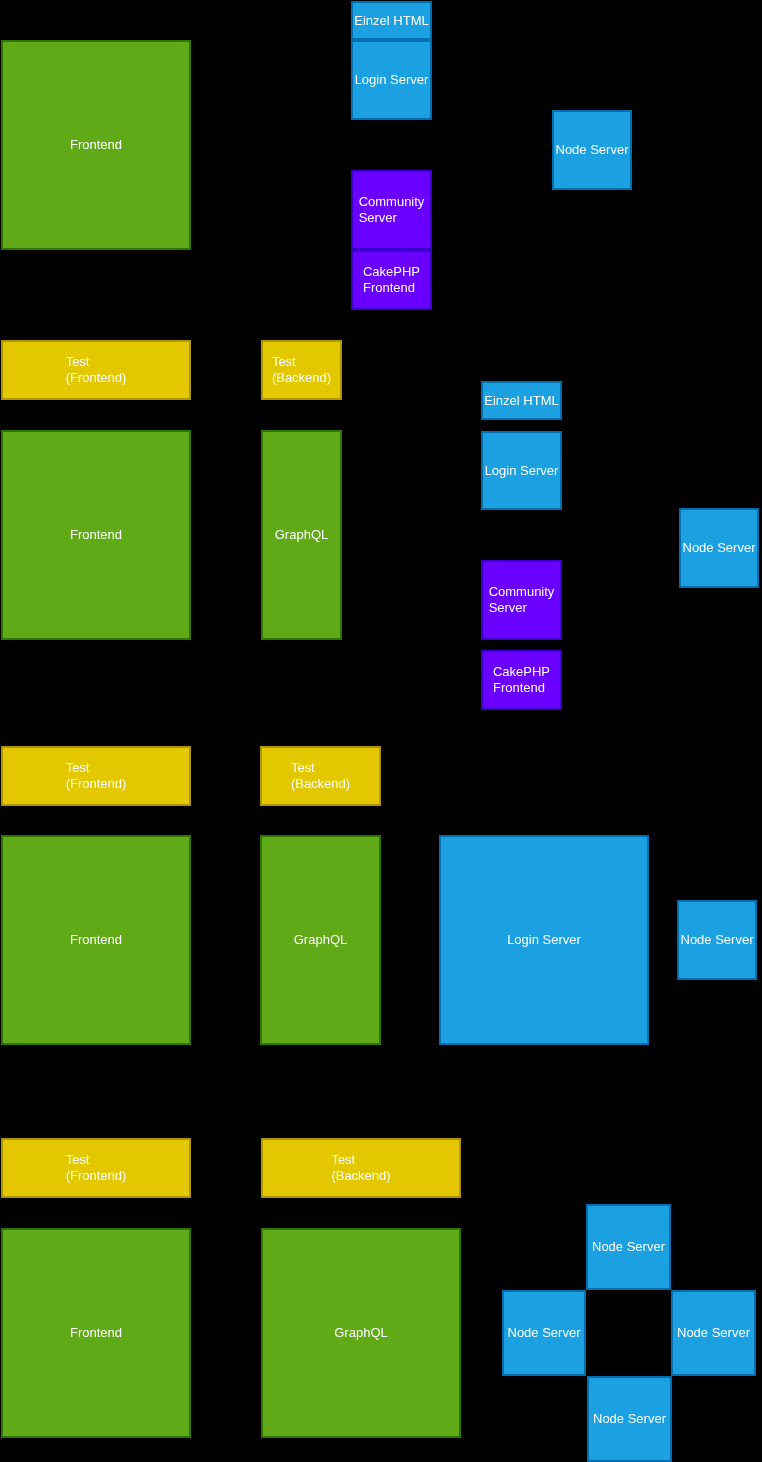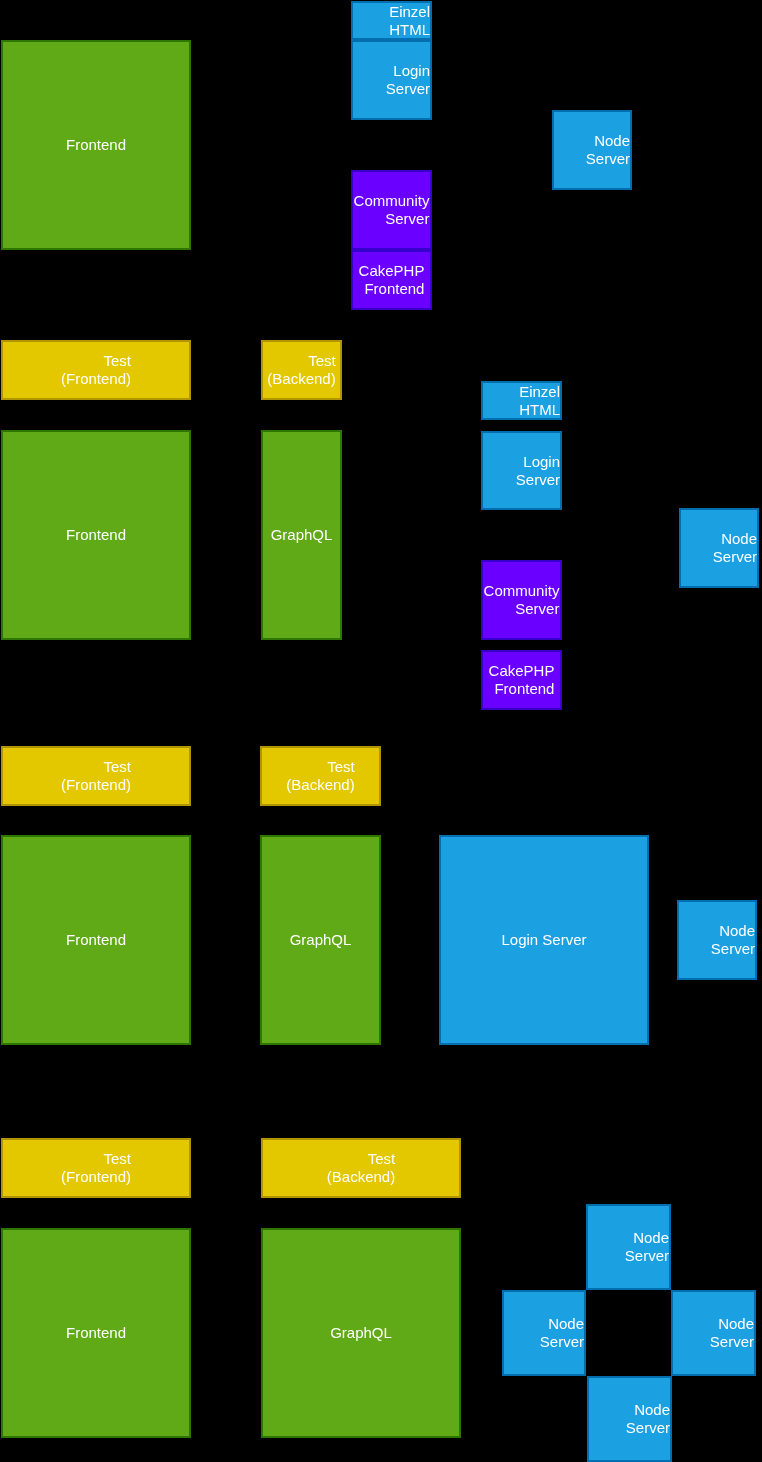--- a/index.html
+++ b/index.html
@@ -18,23 +18,23 @@
   .node {
     position: absolute;
     box-sizing: border-box;
     border: 2px solid;
     display: flex;
     align-items: center;
     justify-content: center;
   }
   .node-label {
     color: #ffffff;
-    font-size: 15px;
+    font-size: 13px;
     line-height: 1.2;
-    text-align: right;
+    text-align: left;
     white-space: pre-line;
     pointer-events: none;
   }
 </style>
 </head>
 <body>
 
 <div class="canvas" id="canvas" style="width: 762px; height: 1462px; background: rgb(0, 0, 0);">
     <div>
       <div class="node" style="left: 1px; top: 40px; width: 190px; height: 210px; background: rgb(96, 169, 23); border-color: rgb(45, 118, 0);">

